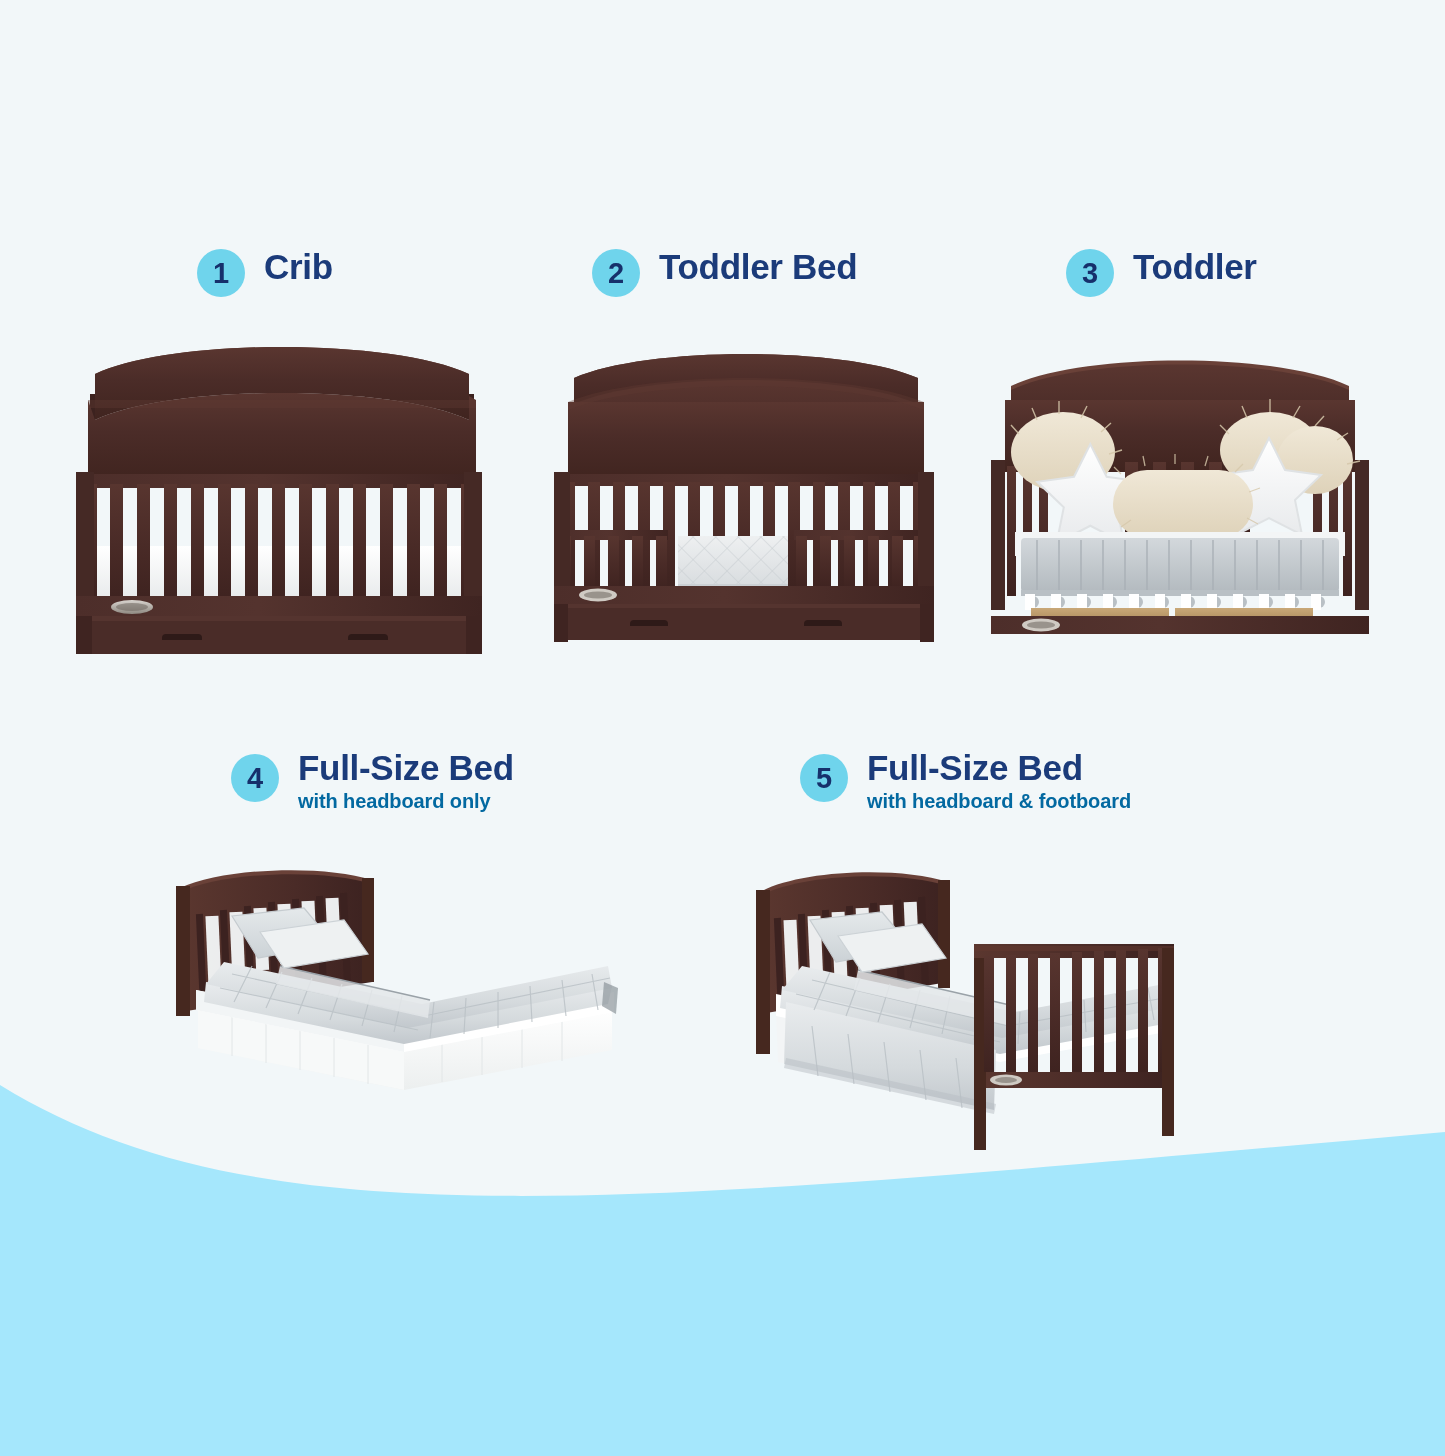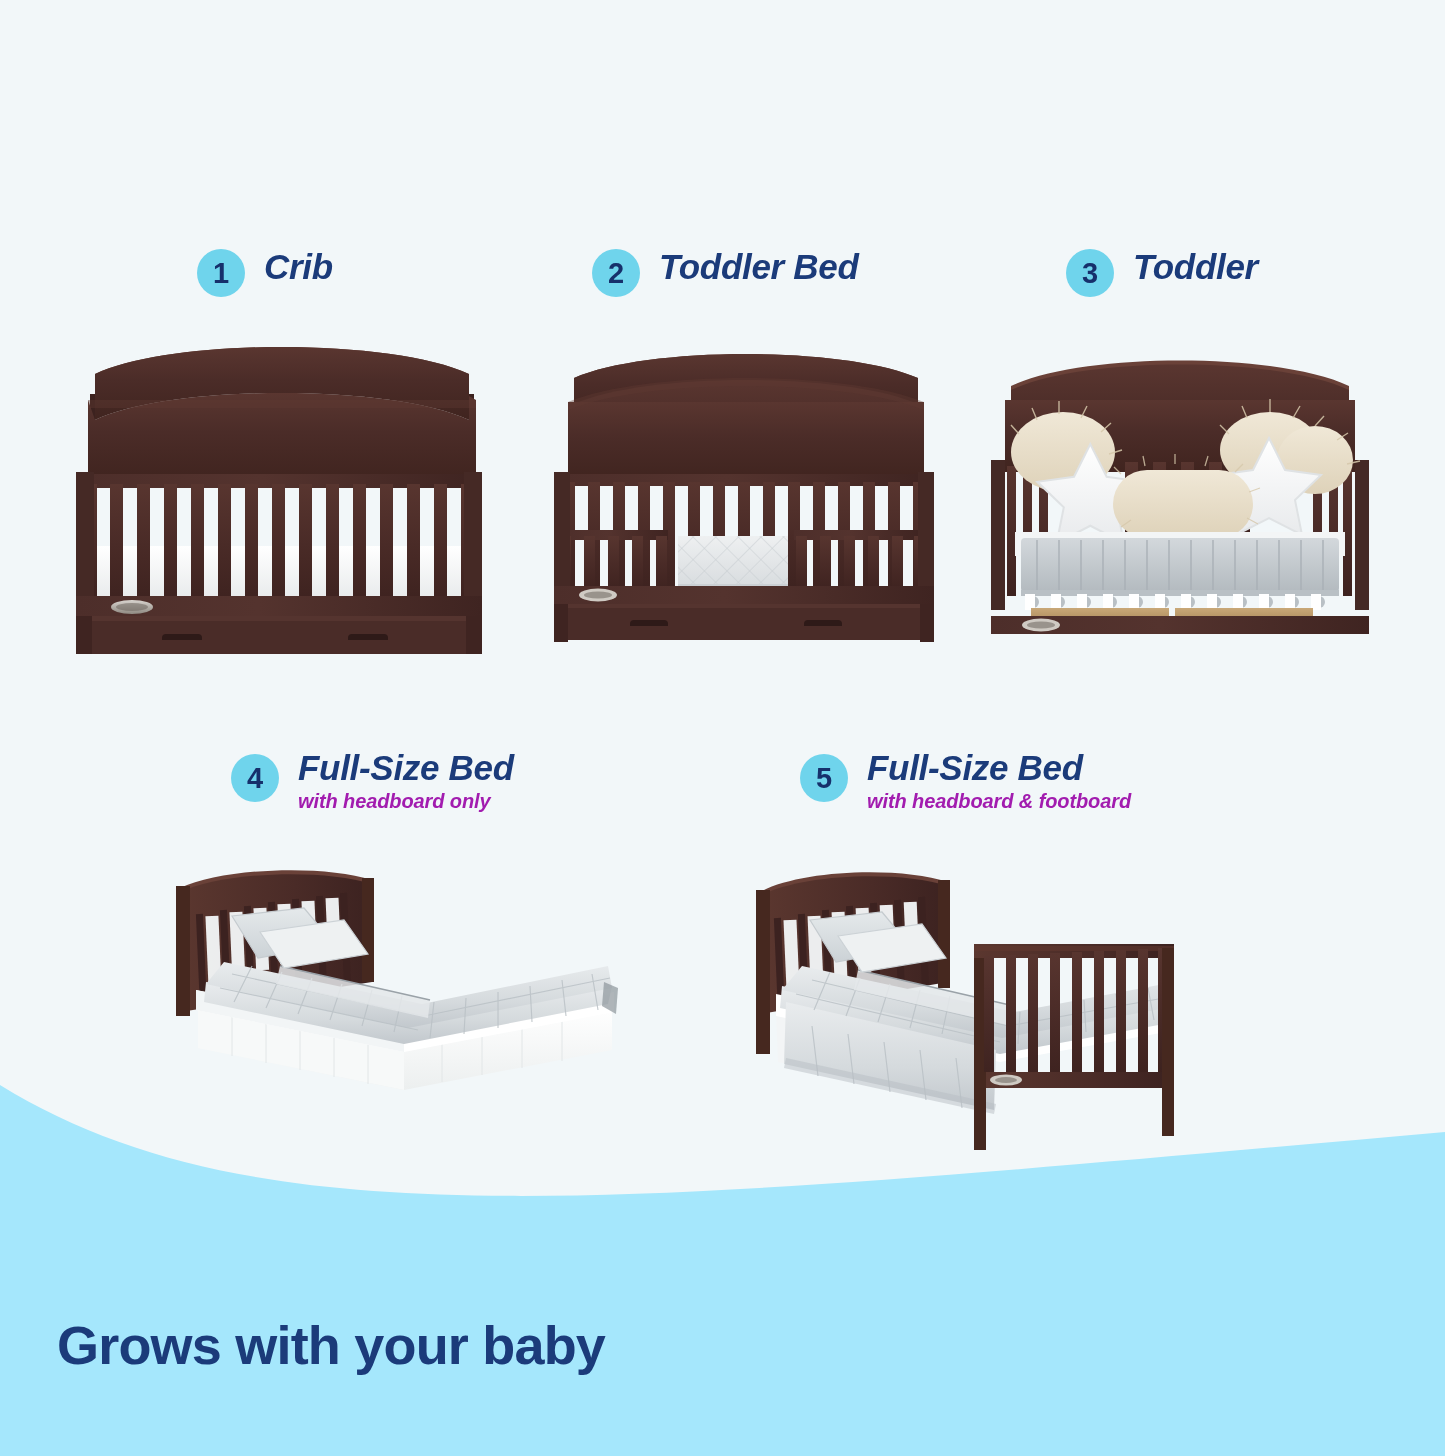--- a/index.html
+++ b/index.html
@@ -20,27 +20,27 @@
   .label{position:absolute;display:flex;align-items:flex-start;}
   .badge{
     width:48px;height:48px;border-radius:50%;
     background:#6fd4ec;
     color:#16306b;
     font-size:29px;font-weight:bold;
     display:flex;align-items:center;justify-content:center;
     flex:0 0 auto;
     line-height:1;
   }
-  .label-texts{margin-left:19px;display:flex;flex-direction:column;justify-content:flex-end;font-style:italic;}
+  .label-texts{margin-left:19px;display:flex;flex-direction:column;justify-content:flex-end;}
   .label-title{
     color:#1b3b7a;font-size:35px;font-weight:bold;letter-spacing:-.3px;
     line-height:1.05;white-space:nowrap;
   }
   .label-sub{
-    color:#a21caf;font-size:20px;font-weight:bold;letter-spacing:-.1px;
+    color:#0369a1;font-size:20px;font-weight:bold;letter-spacing:-.1px;
     line-height:1.15;margin-top:3px;white-space:nowrap;
   }
   .label-2line .badge{margin-top:4px;}
 
   
   .illus{position:absolute;}
   .illus svg{display:block;}
 
   
   .footer-title{
@@ -573,15 +573,14 @@
       <rect x="406" y="86" width="10" height="126"></rect>
     </g>
     <rect x="222" y="210" width="200" height="16" fill="url(#hbG5)"></rect>
     <ellipse cx="254" cy="218" rx="16" ry="5.5" fill="#cfcac3"></ellipse>
     <ellipse cx="254" cy="218" rx="11" ry="3" fill="#6d665f" opacity=".55"></ellipse>
     <rect x="222" y="210" width="12" height="78" fill="#46281f"></rect>
     <rect x="410" y="86" width="12" height="188" fill="#46281f"></rect>
   </svg>
   </div>
 
-  <div class="footer-title">Grows with your baby</div>
 
 </div>
 
 </body></html>

